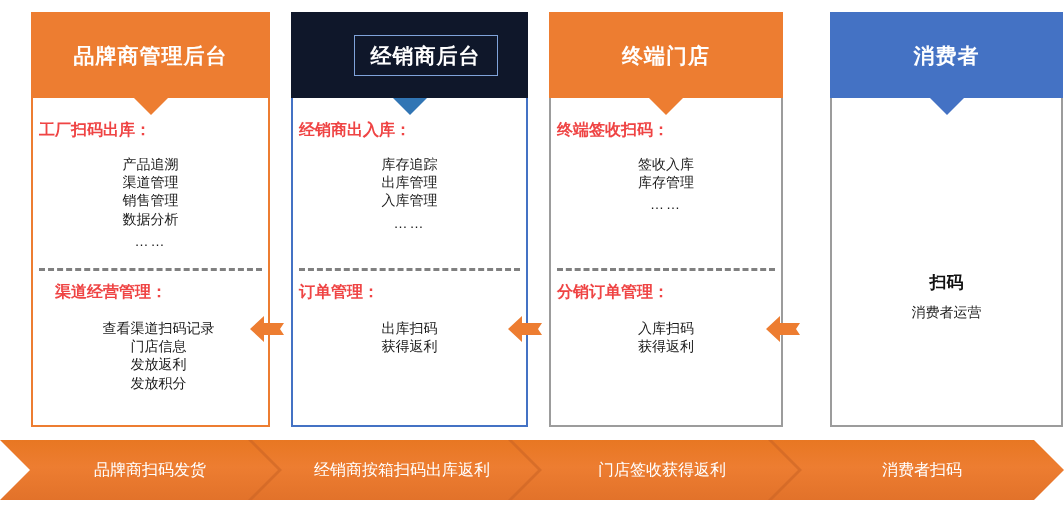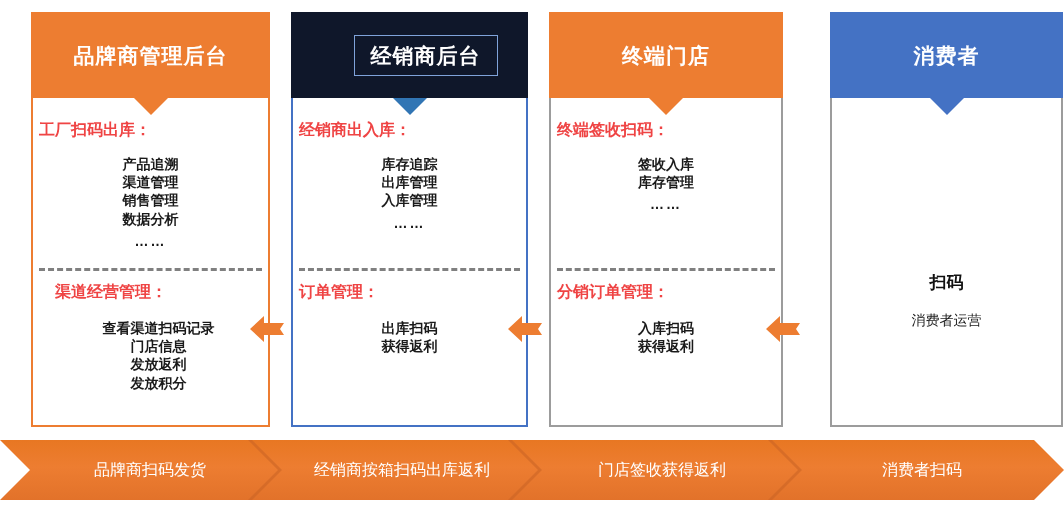--- a/index.html
+++ b/index.html
@@ -48,31 +48,31 @@
   .col-body.b-gray{border:2px solid #9C9C9C;border-top:none;}
 
   .sec{box-sizing:border-box;padding:0 6px;}
   .sec-title{
     text-align:left;font-weight:bold;font-size:16px;color:#ef4444;
     white-space:nowrap;
   }
   .sec-lines{
     text-align:center;font-size:14px;color:#1a1a1a;line-height:1.30;
   }
-  .sec-lines div{white-space:nowrap;font-weight:bold;}
+  .sec-lines div{white-space:nowrap;}
   .dots{letter-spacing:2px;}
 
   .divider{
     position:absolute;left:6px;right:6px;height:0;
     border-top:3px dashed #808080;
   }
 
   
   .plain-title{text-align:center;font-weight:bold;font-size:17px;color:#111;margin-top:48px;}
-  .plain-sub{text-align:center;font-size:14px;color:#1a1a1a;margin-top:18px;}
+  .plain-sub{text-align:center;font-size:14px;color:#1a1a1a;margin-top:10px;}
 
   
   .arrow{position:absolute;width:46px;height:36px;}
   .arrow svg{display:block;}
 
   
   .band{position:absolute;left:0;top:440px;width:1064px;height:60px;}
   .band svg{display:block;}
   .band-labels{position:absolute;left:0;top:440px;width:1064px;height:60px;}
   .band-label{

